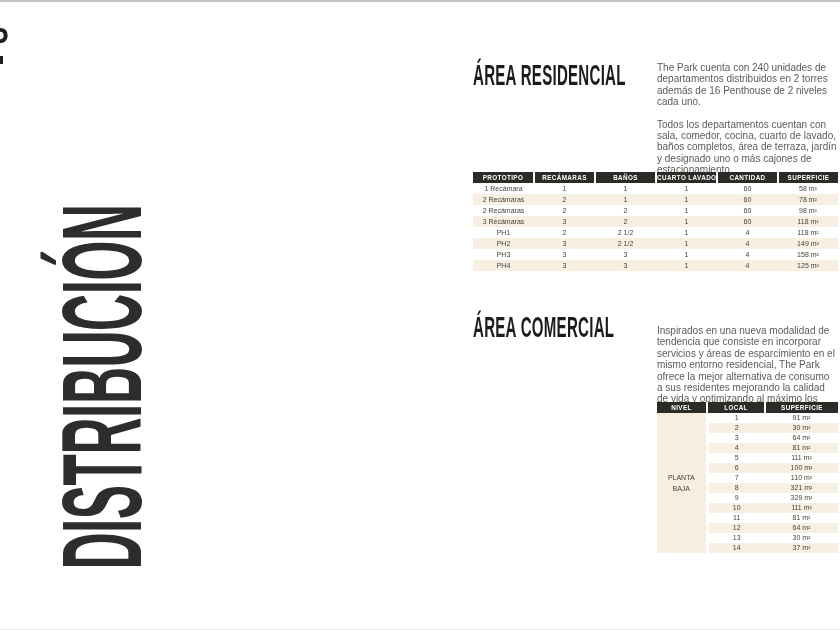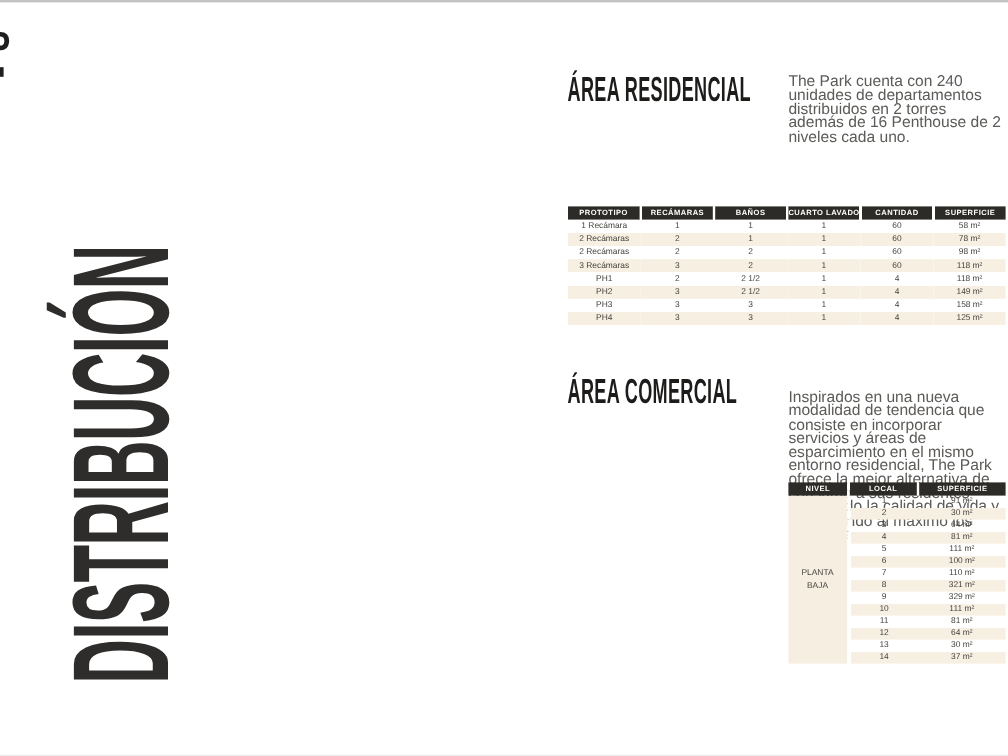--- a/index.html
+++ b/index.html
@@ -46,21 +46,21 @@
     position: absolute; margin: 0;
     font-size: 29px; font-weight: bold; color: #1d1c1a;
     line-height: 26px; white-space: nowrap;
     transform: scaleX(0.52); transform-origin: 0 0;
     letter-spacing: 0.5px;
   }
   #res-heading { left: 473px; top: 62px; }
   #com-heading { left: 473px; top: 314px; }
   .col-text {
     position: absolute; left: 657px; width: 180px;
-    font-size: 13px; line-height: 11.4px; color: #5d5b58;
+    font-size: 10px; line-height: 11.4px; color: #5d5b58;
   }
   #res-text { top: 62px; }
   #com-text { top: 325px; }
   .col-text p { margin: 0 0 11px 0; }
   
   table.data-table {
     position: absolute;
     border-collapse: collapse; table-layout: fixed;
     font-size: 7px; color: #45433e;
   }
@@ -96,20 +96,21 @@
   <div class="logo">P</div>
   <div class="logo-mark"></div>
 
   <div class="vtitle">
     <span class="vtxt">DISTRIBUCIÓN</span>
   </div>
 
   <h1 id="res-heading" class="section-heading">ÁREA RESIDENCIAL</h1>
   <div id="res-text" class="col-text">
     <p>The Park cuenta con 240 unidades de departamentos distribuidos en 2 torres además de 16 Penthouse de 2 niveles cada uno.</p>
+    <p>Todos los departamentos cuentan con sala, comedor, cocina, cuarto de lavado, baños completos, área de terraza, jardín y designado uno o más cajones de estacionamiento.</p>
   </div>
 
   <table id="res-table" class="data-table">
     <colgroup>
       <col style="width:61px">
         <col style="width:61px">
         <col style="width:61px">
       <col style="width:61px">
         <col style="width:61px">
         <col style="width:60px">

